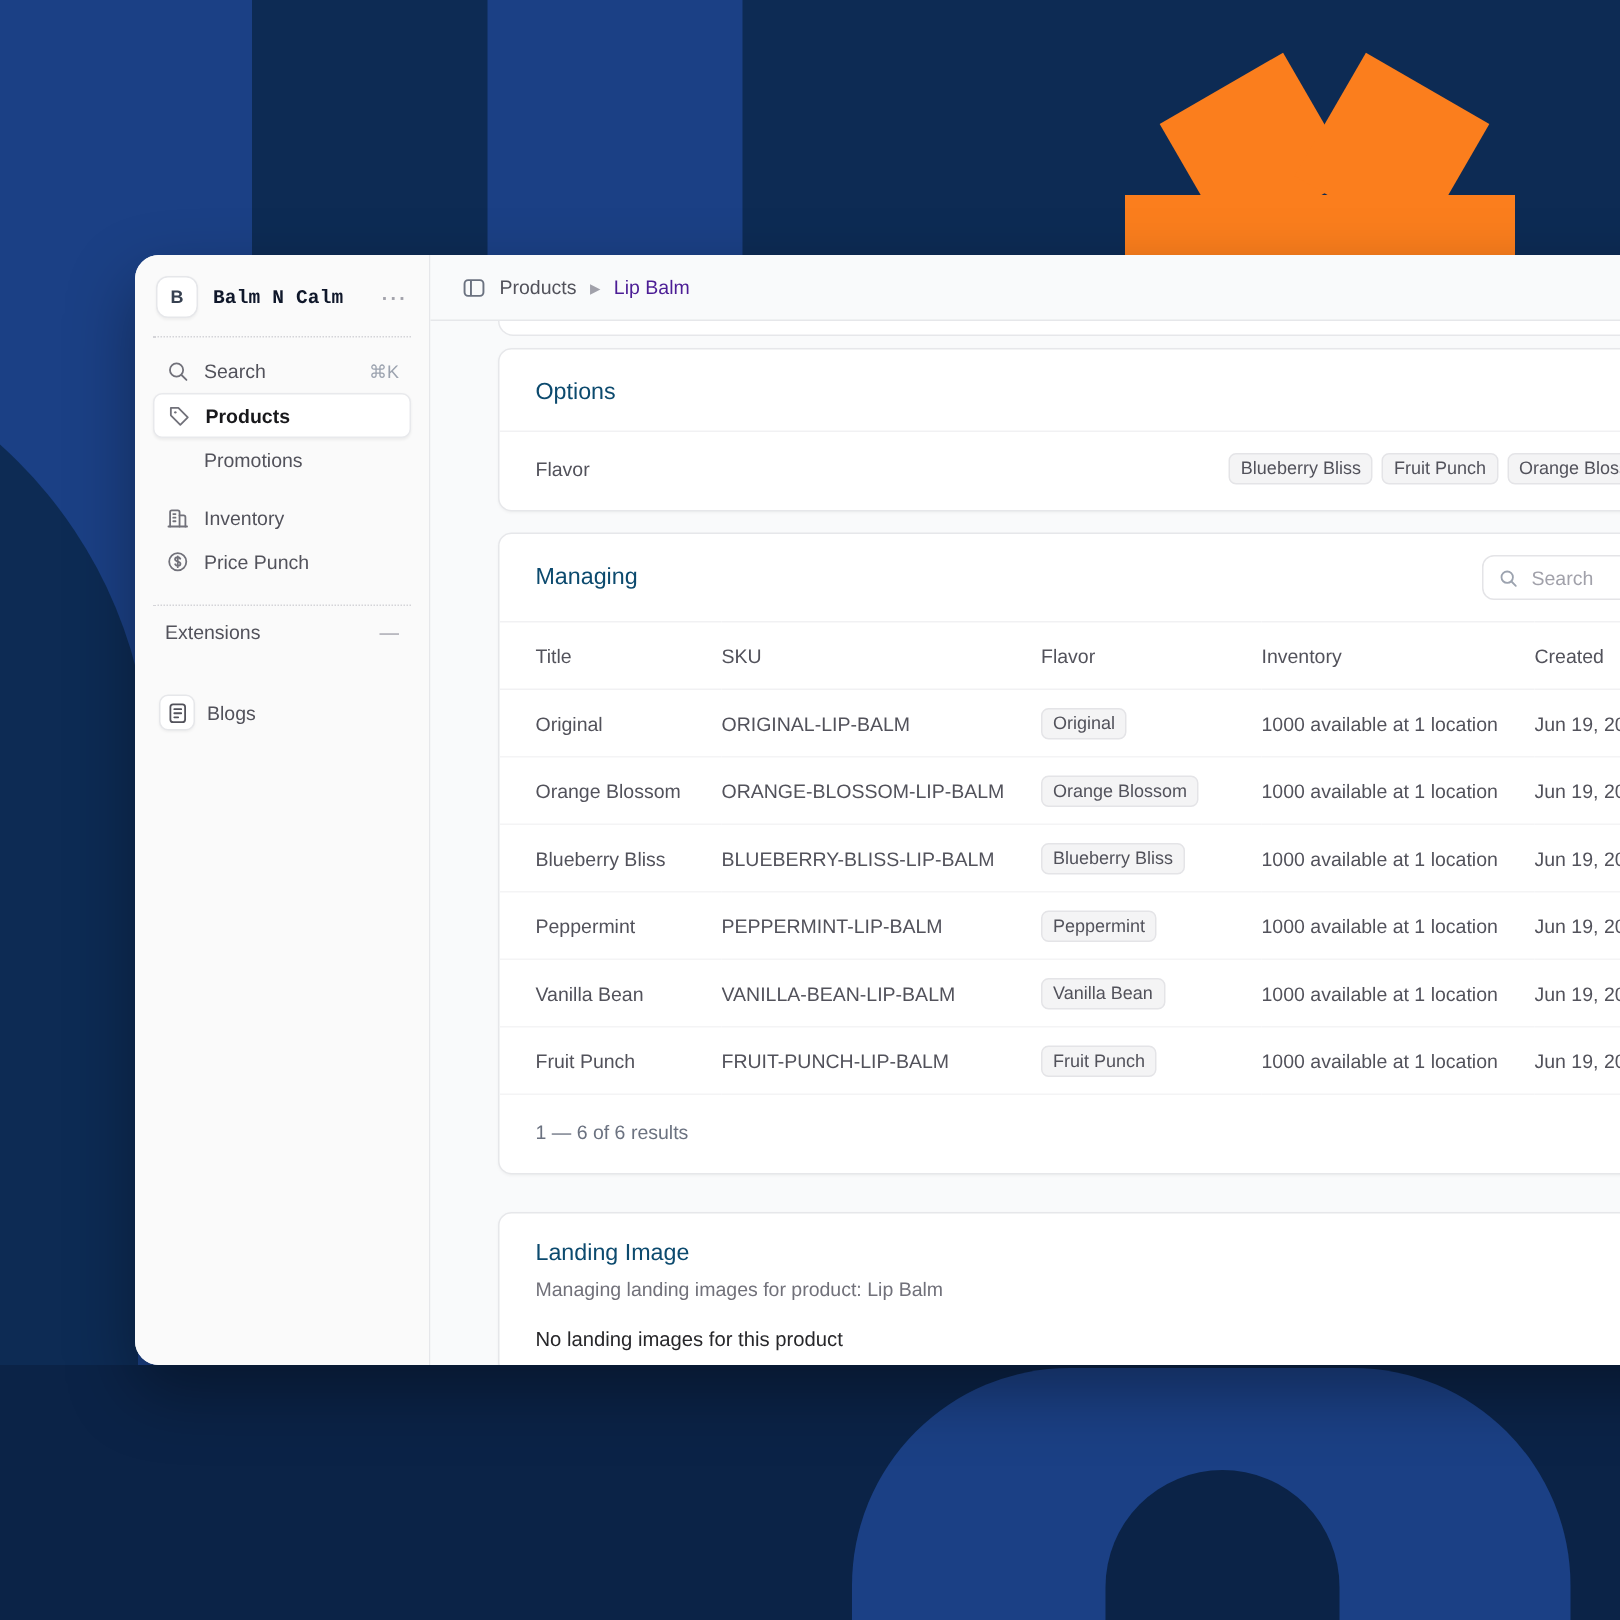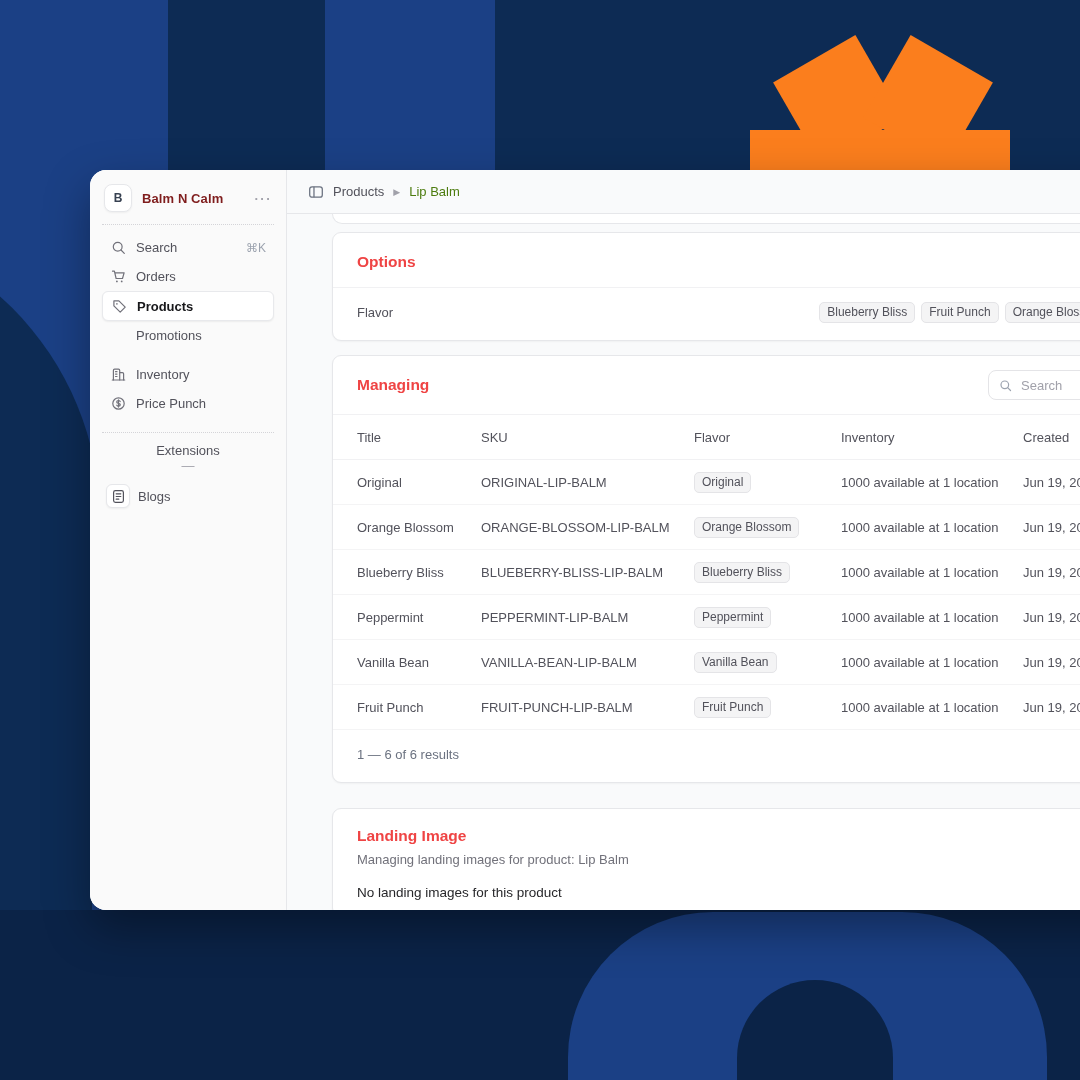--- a/index.html
+++ b/index.html
@@ -20,50 +20,50 @@
   
   .app{position:absolute;left:90px;top:170px;width:1090px;height:740px;background:#fff;
        border-radius:16px 0 0 16px;box-shadow:0 18px 45px rgba(0,0,0,.35);display:flex;overflow:hidden;}
   
   .sidebar{width:197px;box-sizing:border-box;background:#fafafa;border-right:1px solid #e6e7ea;
            padding:12px;flex-shrink:0;display:flex;flex-direction:column;font-size:13px;color:#52525b;}
   .ws-row{display:flex;align-items:center;gap:10px;padding:2px 2px;}
   .avatar{width:26px;height:26px;border-radius:8px;background:#fff;border:1px solid #e6e7ea;
           box-shadow:0 1px 2px rgba(0,0,0,.05);display:flex;align-items:center;justify-content:center;
           font-size:12px;font-weight:700;color:#374151;}
-  .ws-name{flex:1;font-weight:700;color:#7f1d1d;letter-spacing:.1px;}
+  .ws-name{flex:1;font-weight:700;color:#0f172a;letter-spacing:.1px;font-family:Liberation Mono, monospace;}
   .ws-dots{color:#a1a1aa;letter-spacing:1.5px;font-weight:700;cursor:pointer;}
   .dotted{border:none;border-top:1.5px dotted #d4d4d8;margin:10px 0 8px;}
   .nav{display:flex;flex-direction:column;}
   .nav-item{display:flex;align-items:center;gap:10px;height:29px;padding:0 8px;border-radius:6px;color:#52525b;}
   .nav-item .ni-icon{width:16px;display:flex;justify-content:center;color:#71717a;}
   .nav-item.active{background:#fff;border:1px solid #e8e9ec;box-shadow:0 1px 2px rgba(0,0,0,.06);
                    color:#18181b;font-weight:600;height:28px;}
   .nav-item.indent{padding-left:34px;}
   .nav-gap{height:10px;}
   .shortcut{margin-left:auto;color:#9ca3af;font-size:12px;}
-  .ext-head{display:flex;align-items:center;justify-content:space-between;padding:2px 8px 8px;color:#52525b;flex-direction:column;}
+  .ext-head{display:flex;align-items:center;justify-content:space-between;padding:2px 8px 8px;color:#52525b;}
   .ext-dash{color:#a1a1aa;cursor:pointer;}
   .icon-box{width:22px;height:22px;border-radius:6px;background:#fff;border:1px solid #e6e7ea;
             box-shadow:0 1px 2px rgba(0,0,0,.05);display:flex;align-items:center;justify-content:center;color:#52525b;}
-  .ext-item{display:flex;align-items:center;gap:8px;height:30px;padding:0 4px;border-radius:6px;}
+  .ext-item{display:flex;align-items:center;gap:8px;height:30px;padding:0 4px;border-radius:6px;margin-top:23px;}
   
   .main{flex:1;display:flex;flex-direction:column;background:#f9fafb;min-width:0;}
   .topbar{height:43px;flex-shrink:0;display:flex;align-items:center;gap:9px;padding:0 21px;
           border-bottom:1px solid #e6e7ea;font-size:13px;color:#52525b;}
   .topbar .panel-icon{color:#6b7280;display:flex;cursor:pointer;}
   .crumb{cursor:pointer;}
-  .crumb.last{color:#4d7c0f;}
+  .crumb.last{color:#4c1d95;}
   .crumb-sep{color:#a1a1aa;font-size:9px;padding-top:1px;}
   .content{padding:0 45px;min-width:0;}
   .remnant{height:9px;background:#fff;border:1px solid #e6e7ea;border-top:none;
            border-radius:0 0 10px 10px;margin-bottom:8px;}
   .card{background:#fff;border:1px solid #e6e7ea;border-radius:9px;box-shadow:0 1px 2px rgba(0,0,0,.04);
         margin-bottom:14px;}
-  .card-title{font-size:15.5px;font-weight:700;color:#ef4444;}
+  .card-title{font-size:15.5px;font-weight:400;color:#0c4a6e;}
   .opt-header{padding:20px 24px 16px;}
   .opt-row{display:flex;align-items:center;justify-content:space-between;
            padding:14px 24px 17px;border-top:1px solid #f1f1f3;font-size:13px;color:#52525b;}
   .chips{display:flex;gap:6px;white-space:nowrap;}
   .chip{display:inline-block;background:#f4f4f5;border:1px solid #e4e4e7;border-radius:5px;
         padding:2px 7px 3px;font-size:12px;color:#52525b;white-space:nowrap;}
   .vheader{display:flex;align-items:center;justify-content:space-between;padding:14px 24px;}
   .search-box{display:flex;align-items:center;gap:7px;width:122px;height:30px;box-sizing:border-box;
               padding:0 10px;background:#fff;border:1px solid #e4e4e7;border-radius:8px;color:#9ca3af;}
   .search-box svg{flex-shrink:0;}
@@ -116,30 +116,20 @@
           <div class="nav-item">
             <span class="ni-icon">
               <svg viewBox="0 0 15 15" width="15" height="15" fill="none" stroke="currentColor" stroke-width="1.2" stroke-linecap="round" stroke-linejoin="round">
                 <circle cx="6.7" cy="6.7" r="4.4"></circle>
                 <path d="M10 10l3.3 3.3"></path>
               </svg>
             </span>
             <span>Search</span>
             <span class="shortcut">⌘K</span>
           </div>
-          <div class="nav-item">
-            <span class="ni-icon">
-              <svg viewBox="0 0 15 15" width="15" height="15" fill="none" stroke="currentColor" stroke-width="1.2" stroke-linecap="round" stroke-linejoin="round">
-                <path d="M1.5 2.2h1.9l1.7 7.3h6.4l1.6-5.6H4.1"></path>
-                <circle cx="5.9" cy="12.4" r=".9" fill="currentColor" stroke="none"></circle>
-                <circle cx="10.7" cy="12.4" r=".9" fill="currentColor" stroke="none"></circle>
-              </svg>
-            </span>
-            <span>Orders</span>
-          </div>
           <div class="nav-item active">
             <span class="ni-icon">
               <svg viewBox="0 0 15 15" width="15" height="15" fill="none" stroke="currentColor" stroke-width="1.2" stroke-linecap="round" stroke-linejoin="round">
                 <path d="M1.9 1.9v5l6.3 6.3 5-5-6.3-6.3z"></path>
                 <circle cx="4.9" cy="4.9" r=".8" fill="currentColor" stroke="none"></circle>
               </svg>
             </span>
             <span>Products</span>
           </div>
           <div class="nav-item indent">

